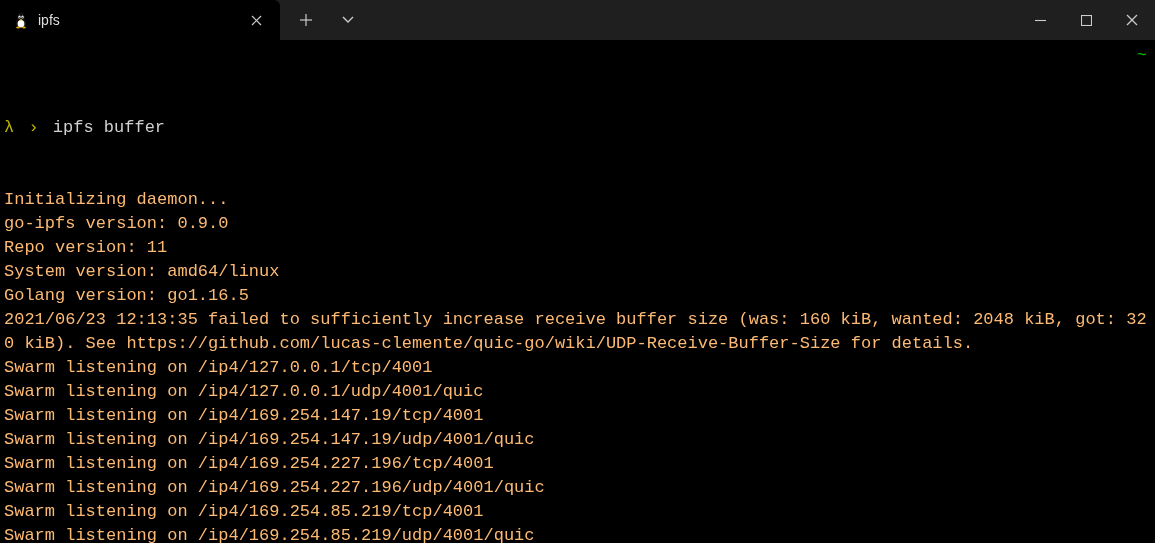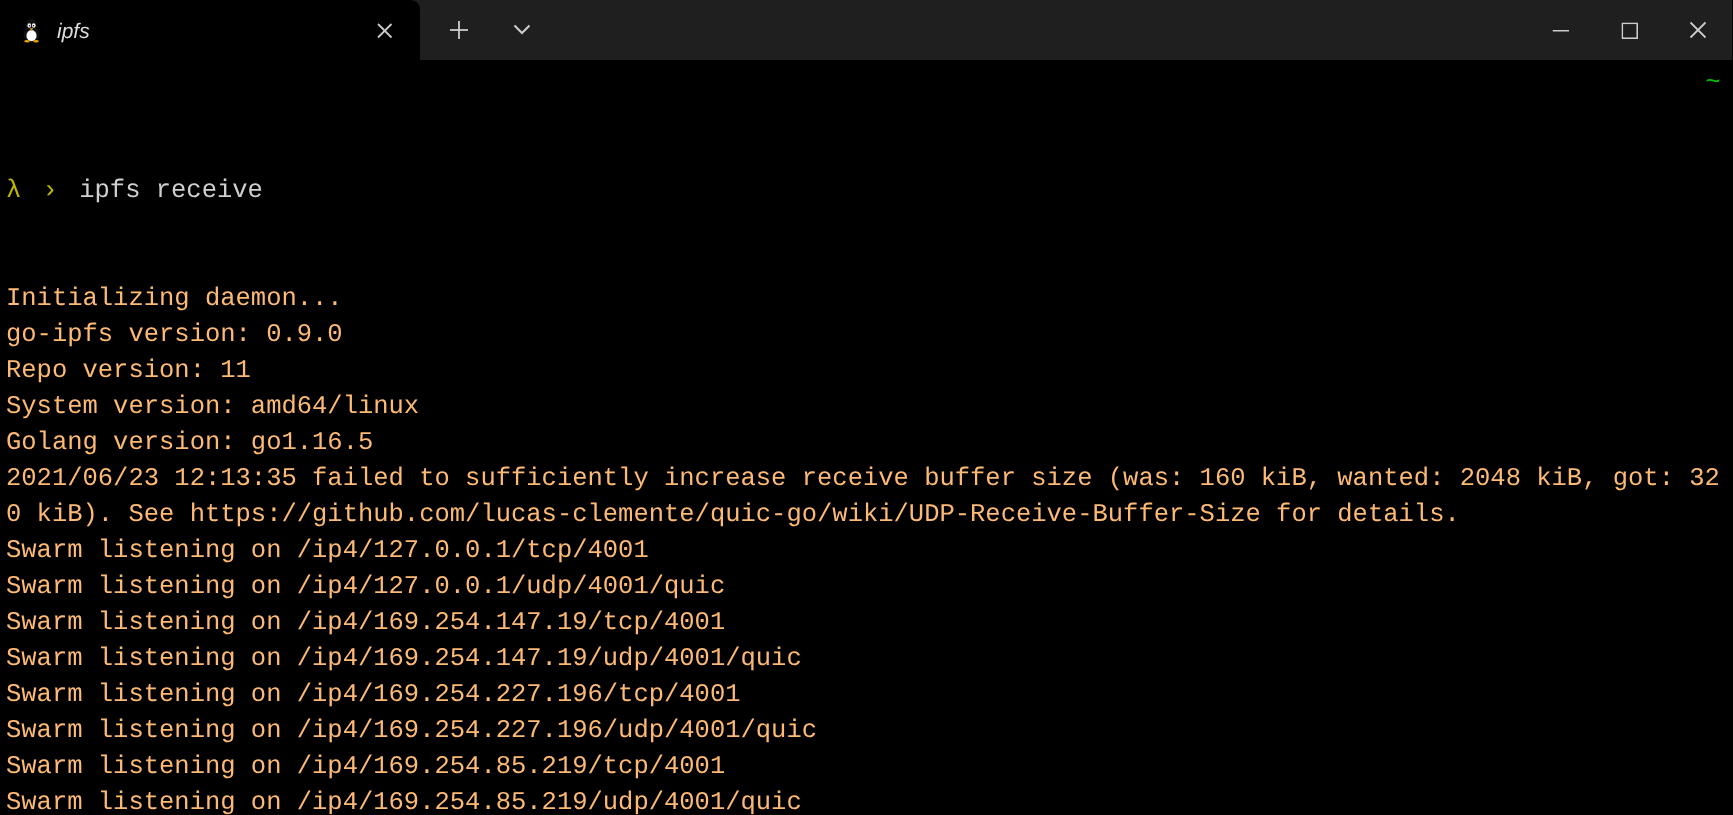--- a/index.html
+++ b/index.html
@@ -17,21 +17,20 @@
     .titlebar {
       height: 40px;
       background: #1f1f1f;
       display: flex;
       align-items: stretch;
       justify-content: space-between;
     }
     .titlebar-left {
       display: flex;
       align-items: stretch;
-      font-style: italic;
     }
     .tab {
       display: flex;
       align-items: center;
       background: #000;
       padding: 0 10px 0 12px;
       min-width: 280px;
       border-top-right-radius: 6px;
       position: relative;
     }
@@ -184,16 +183,16 @@
   </div>
 </div>
 
 <div class="terminal">
   <span class="tilde">~</span>
   <div class="prompt-line">
     <span class="prompt-lambda">λ</span>
     <span>&nbsp;</span>
     <span class="prompt-arrow">›</span>
     <span>&nbsp;</span>
-    <span class="prompt-cmd">ipfs receive</span>
+    <span class="prompt-cmd">ipfs buffer</span>
   </div>
   <div id="output-container"><div class="term-line">Initializing daemon...</div><div class="term-line">go-ipfs version: 0.9.0</div><div class="term-line">Repo version: 11</div><div class="term-line">System version: amd64/linux</div><div class="term-line">Golang version: go1.16.5</div><div class="term-line">2021/06/23 12:13:35 failed to sufficiently increase receive buffer size (was: 160 kiB, wanted: 2048 kiB, got: 320 kiB). See https://github.com/lucas-clemente/quic-go/wiki/UDP-Receive-Buffer-Size for details.</div><div class="term-line">Swarm listening on /ip4/127.0.0.1/tcp/4001</div><div class="term-line">Swarm listening on /ip4/127.0.0.1/udp/4001/quic</div><div class="term-line">Swarm listening on /ip4/169.254.147.19/tcp/4001</div><div class="term-line">Swarm listening on /ip4/169.254.147.19/udp/4001/quic</div><div class="term-line">Swarm listening on /ip4/169.254.227.196/tcp/4001</div><div class="term-line">Swarm listening on /ip4/169.254.227.196/udp/4001/quic</div><div class="term-line">Swarm listening on /ip4/169.254.85.219/tcp/4001</div><div class="term-line">Swarm listening on /ip4/169.254.85.219/udp/4001/quic</div></div>
 </div>
 
 </body></html>

